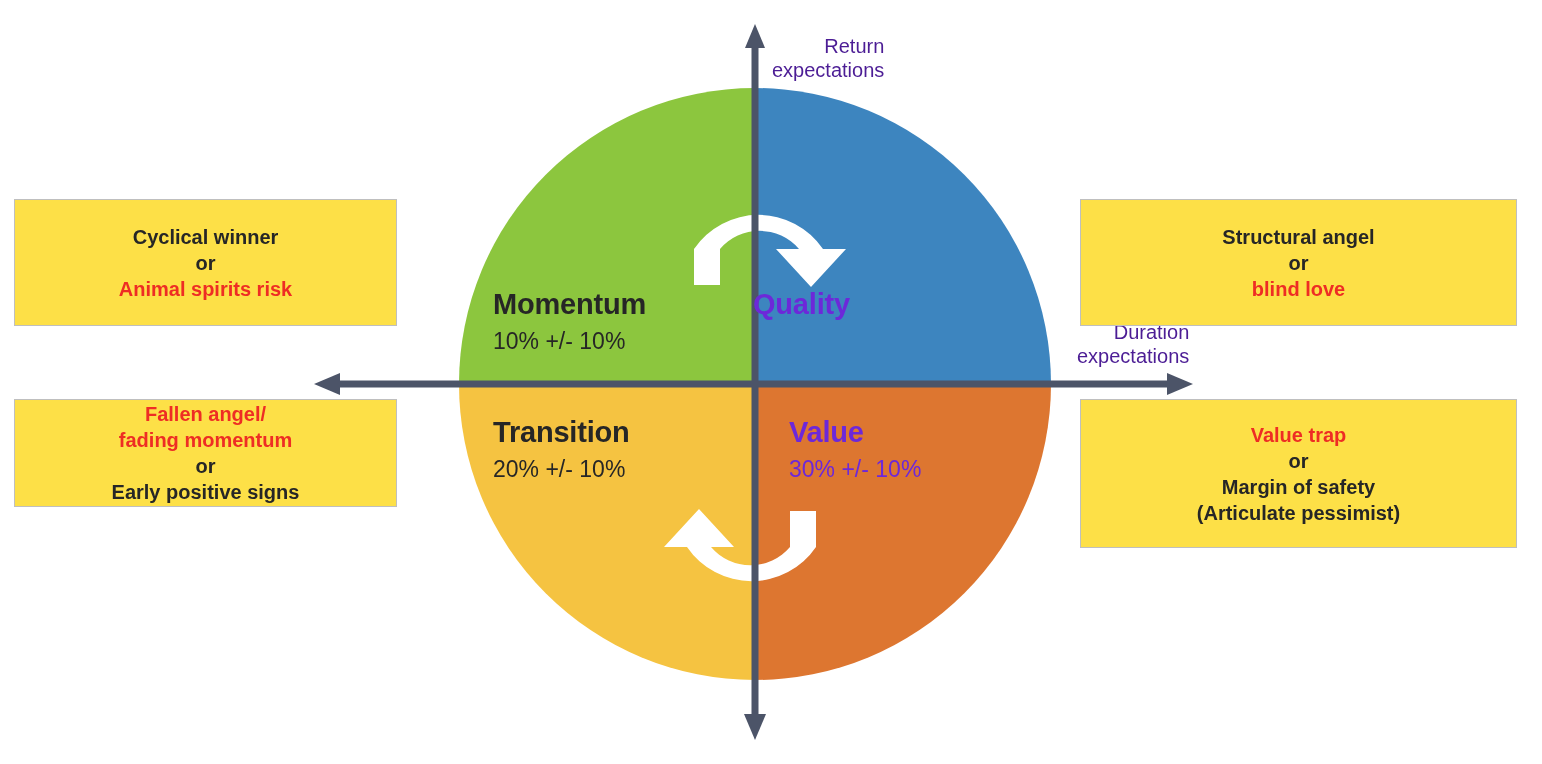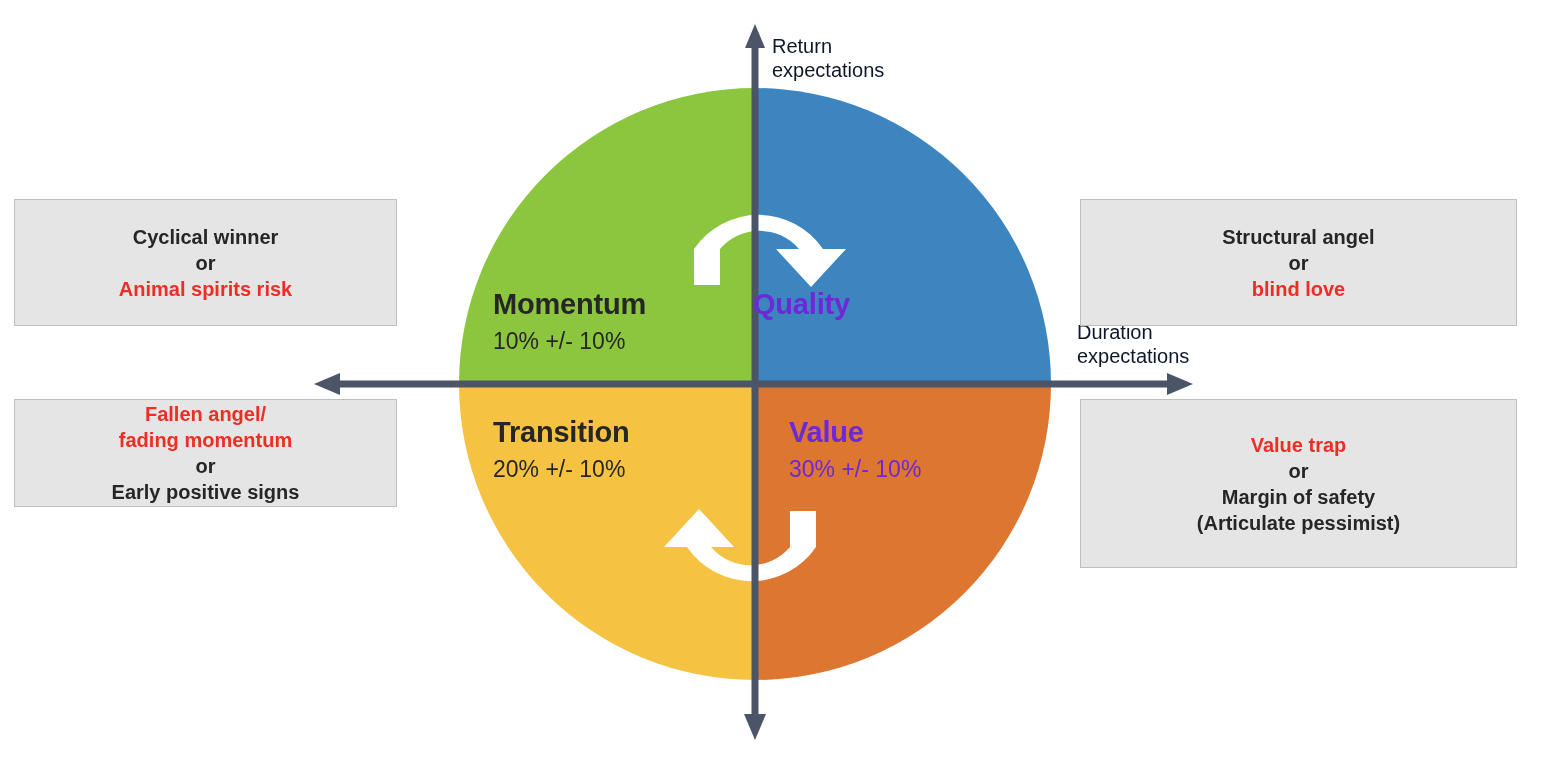--- a/index.html
+++ b/index.html
@@ -10,25 +10,26 @@
     overflow:hidden;
     position:relative;
   }
   #stage{position:absolute;left:0;top:0;width:1542px;height:764px;}
 
   svg.layer{position:absolute;left:0;top:0;width:1542px;height:764px;}
 
   
   .axis-caption{
     position:absolute;
-    color:#0f172a;
+    color:#4c1d95;
     font-size:20px;
     line-height:24px;
     white-space:pre-line;
     font-family:"Liberation Sans", sans-serif;
+    text-align:right;
   }
   #cap-return{left:772px;top:34px;}
   #cap-duration{left:1077px;top:320px;}
 
   
   .quad{
     position:absolute;
     text-align:left;
     width:260px;
   }
@@ -50,42 +51,42 @@
   .light .qname,.light .qval{color:#6d28d9;}
 
   #quad-momentum{left:493px;top:287px;}
   #quad-quality{left:753px;top:287px;}
   #quad-transition{left:493px;top:415px;}
   #quad-value{left:789px;top:415px;}
 
   
   .callout{
     position:absolute;
-    background:#e5e5e5;
+    background:#fde047;
     border:1px solid #BFBFBF;
     box-sizing:border-box;
     display:flex;
     flex-direction:column;
     align-items:center;
     justify-content:center;
     text-align:center;
     font-weight:bold;
     font-size:20px;
     line-height:26px;
     color:#262626;
     padding:6px 10px;
   }
   .callout .ln{display:block;white-space:nowrap;}
   .callout .ln.red{color:#EE2D24;}
   .callout .ln.blk{color:#262626;}
 
   #box-tl{left:14px;top:199px;width:383px;height:127px;}
   #box-bl{left:14px;top:399px;width:383px;height:108px;}
   #box-tr{left:1080px;top:199px;width:437px;height:127px;}
-  #box-br{left:1080px;top:399px;width:437px;height:169px;}
+  #box-br{left:1080px;top:399px;width:437px;height:149px;}
 </style>
 </head>
 <body>
 
 <div id="stage">
 
   <svg class="layer" viewBox="0 0 1542 764">
 
     <path d="M 755 384 L 755 88 A 296 296 0 0 0 459 384 Z" fill="#8CC63E"></path>
     <path d="M 755 384 L 1051 384 A 296 296 0 0 0 755 88 Z" fill="#3D85BF"></path>

